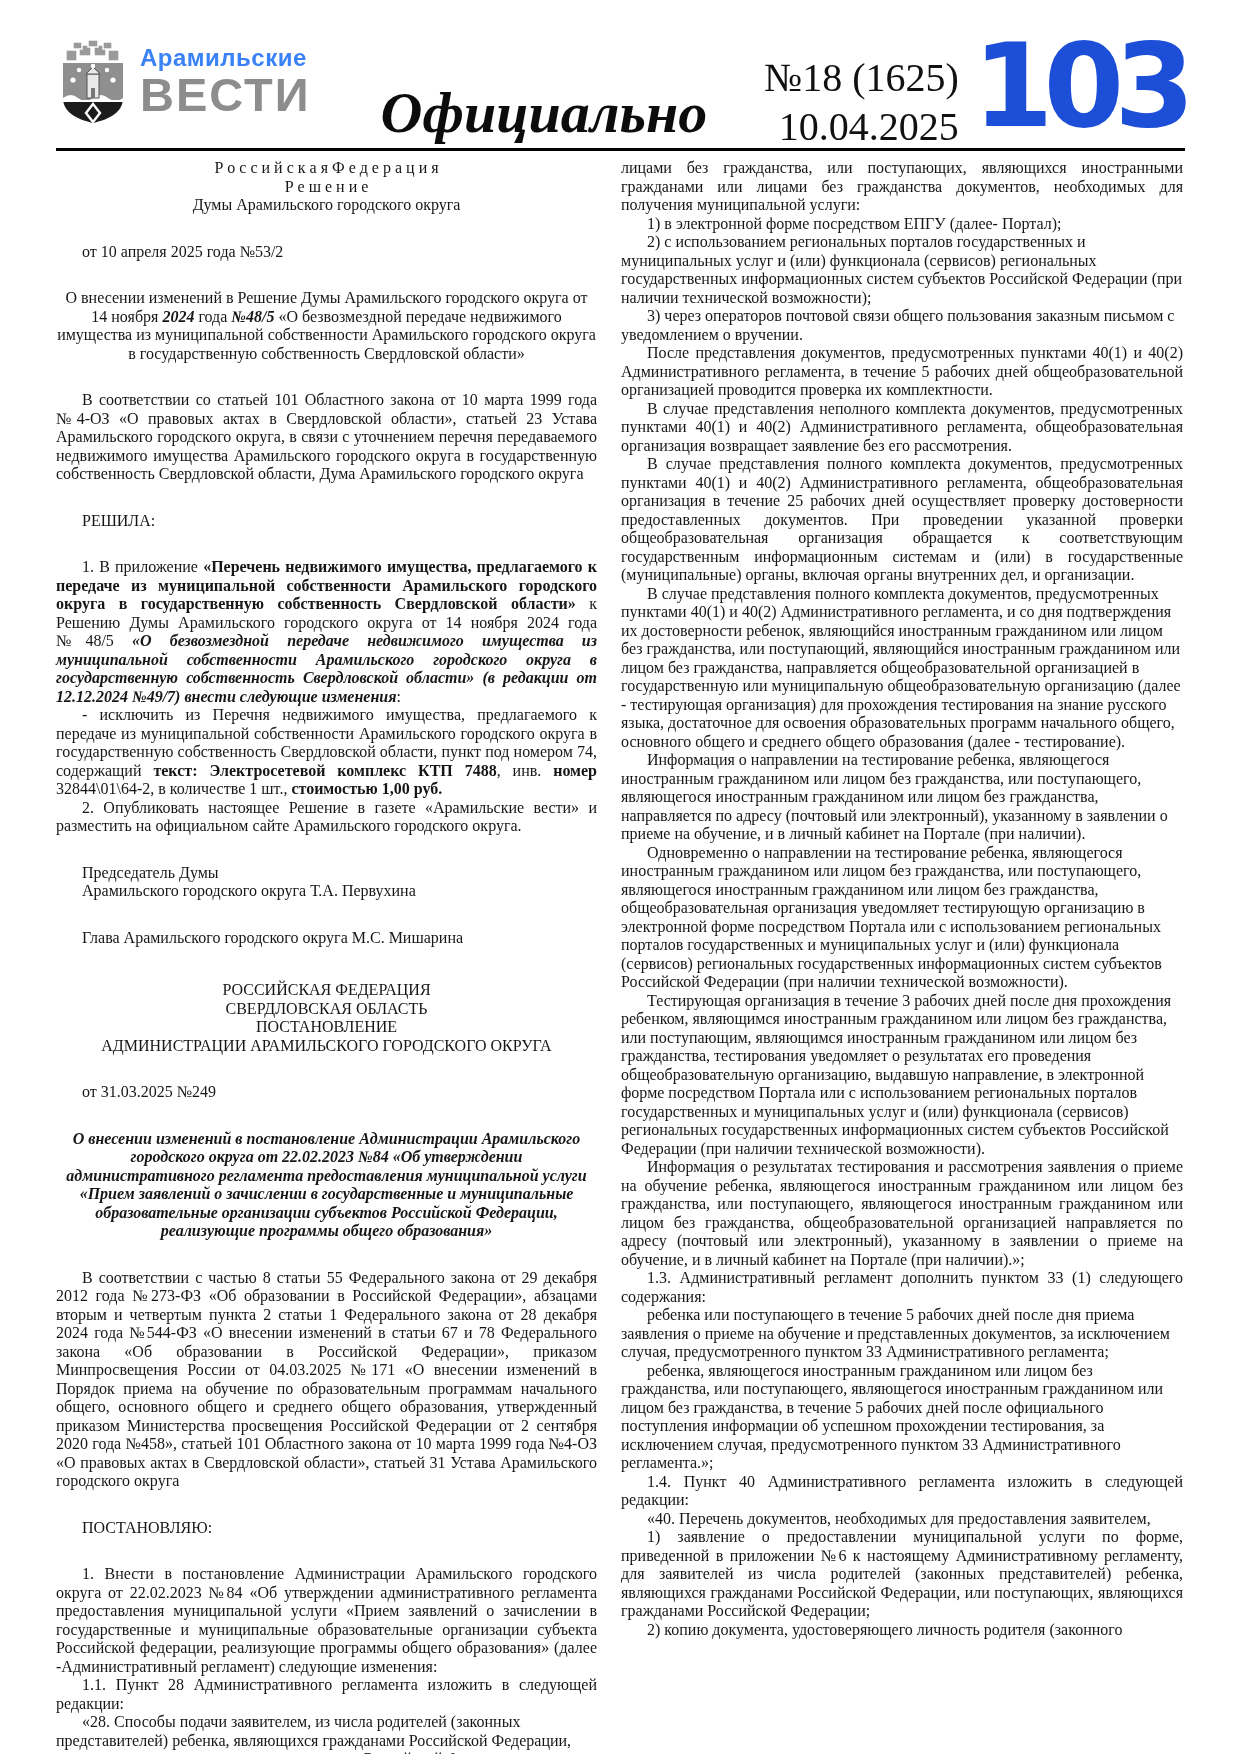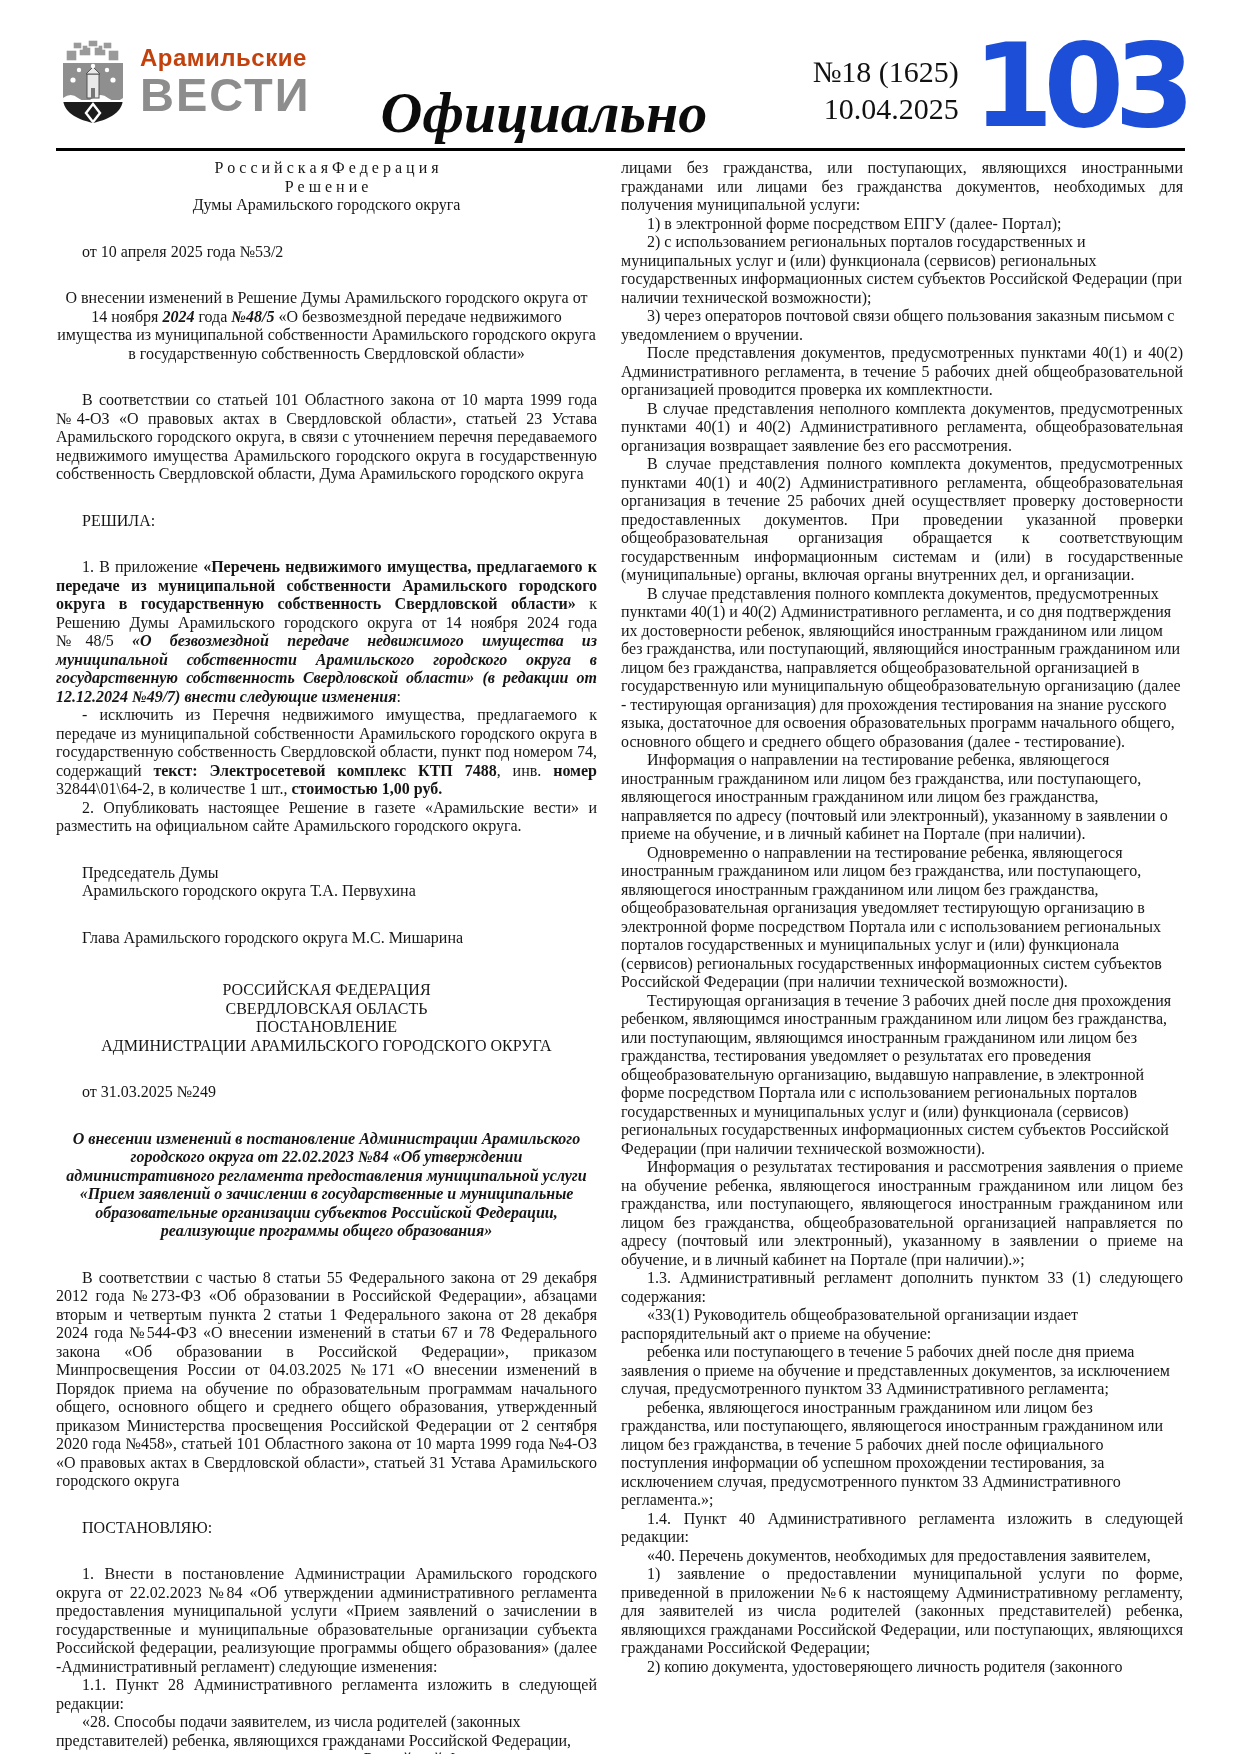--- a/index.html
+++ b/index.html
@@ -5,27 +5,27 @@
   html,body{margin:0;padding:0;background:#ffffff;}
   .page{position:relative;width:1241px;height:1754px;box-sizing:border-box;
         padding:40px 56px 0 56px;overflow:hidden;background:#fff;
         font-family:"Liberation Serif", serif;color:#161616;}
   
   .masthead{display:flex;align-items:flex-start;height:104px;}
   .brand{display:flex;align-items:flex-start;}
   .emblem{width:74px;height:84px;margin-right:10px;flex:0 0 auto;}
   .brand-names{display:flex;flex-direction:column;margin-top:6px;}
   .brand-top{font-family:"Liberation Sans",sans-serif;font-weight:bold;
-             font-size:24px;color:#c2410c;letter-spacing:.5px;line-height:1;}
+             font-size:24px;color:#3b82f6;letter-spacing:.5px;line-height:1;}
   .brand-bottom{font-family:Liberation Sans, sans-serif;font-weight:bold;
                 font-size:47px;color:#8d8d8d;letter-spacing:2px;line-height:.95;margin-top:3px;}
   .section-title{font-family:"Liberation Serif",serif;font-style:italic;font-weight:bold;
                  font-size:58px;line-height:1;align-self:flex-end;margin:0 0 2px 70px;color:#0c0c0c;}
   .head-spacer{flex:1 1 auto;}
-  .issue{font-size:30px;line-height:1.22;text-align:right;margin-top:14px;color:#111;}
+  .issue{font-size:40px;line-height:1.22;text-align:right;margin-top:14px;color:#111;}
   .page-number{font-family:"DejaVu Sans","Liberation Sans",sans-serif;font-weight:bold;
                font-size:116px;line-height:.82;letter-spacing:-10px;color:#1d4ed8;
                margin:-2px 0 0 14px;}
   .head-rule{border:0;border-top:3px solid #000;margin:4px 0 8px 0;}
   
   .cols{display:flex;gap:24px;}
   .col{font-size:16px;line-height:18.5px;}
   .col.left{width:541px;flex:0 0 541px;}
   .col.right{width:562px;flex:0 0 562px;}
   .blk{margin:0;}
@@ -138,21 +138,20 @@
         <p class="blk a-l ind"><span>3) через операторов почтовой связи общего пользования заказным письмом с уведомлением о вручении.</span></p>
         <p class="blk a-j ind"><span>После представления документов, предусмотренных пунктами 40(1) и 40(2) Административного регламента, в течение 5 рабочих дней общеобразовательной организацией проводится проверка их комплектности.</span></p>
         <p class="blk a-j ind"><span>В случае представления неполного комплекта документов, предусмотренных пунктами 40(1) и 40(2) Административного регламента, общеобразовательная организация возвращает заявление без его рассмотрения.</span></p>
         <p class="blk a-j ind"><span>В случае представления полного комплекта документов, предусмотренных пунктами 40(1) и 40(2) Административного регламента, общеобразовательная организация в течение 25 рабочих дней осуществляет проверку достоверности предоставленных документов. При проведении указанной проверки общеобразовательная организация обращается к соответствующим государственным информационным системам и (или) в государственные (муниципальные) органы, включая органы внутренних дел, и организации.</span></p>
         <p class="blk a-l ind"><span>В случае представления полного комплекта документов, предусмотренных пунктами 40(1) и 40(2) Административного регламента, и со дня подтверждения их достоверности ребенок, являющийся иностранным гражданином или лицом без гражданства, или поступающий, являющийся иностранным гражданином или лицом без гражданства, направляется общеобразовательной организацией в государственную или муниципальную общеобразовательную организацию (далее - тестирующая организация) для прохождения тестирования на знание русского языка, достаточное для освоения образовательных программ начального общего, основного общего и среднего общего образования (далее - тестирование).</span></p>
         <p class="blk a-l ind"><span>Информация о направлении на тестирование ребенка, являющегося иностранным гражданином или лицом без гражданства, или поступающего, являющегося иностранным гражданином или лицом без гражданства, направляется по адресу (почтовый или электронный), указанному в заявлении о приеме на обучение, и в личный кабинет на Портале (при наличии).</span></p>
         <p class="blk a-l ind"><span>Одновременно о направлении на тестирование ребенка, являющегося иностранным гражданином или лицом без гражданства, или поступающего, являющегося иностранным гражданином или лицом без гражданства, общеобразовательная организация уведомляет тестирующую организацию в электронной форме посредством Портала или с использованием региональных порталов государственных и муниципальных услуг и (или) функционала (сервисов) региональных государственных информационных систем субъектов Российской Федерации (при наличии технической возможности).</span></p>
         <p class="blk a-l ind"><span>Тестирующая организация в течение 3 рабочих дней после дня прохождения ребенком, являющимся иностранным гражданином или лицом без гражданства, или поступающим, являющимся иностранным гражданином или лицом без гражданства, тестирования уведомляет о результатах его проведения общеобразовательную организацию, выдавшую направление, в электронной форме посредством Портала или с использованием региональных порталов государственных и муниципальных услуг и (или) функционала (сервисов) региональных государственных информационных систем субъектов Российской Федерации (при наличии технической возможности).</span></p>
         <p class="blk a-j ind"><span>Информация о результатах тестирования и рассмотрения заявления о приеме на обучение ребенка, являющегося иностранным гражданином или лицом без гражданства, или поступающего, являющегося иностранным гражданином или лицом без гражданства, общеобразовательной организацией направляется по адресу (почтовый или электронный), указанному в заявлении о приеме на обучение, и в личный кабинет на Портале (при наличии).»;</span></p>
         <p class="blk a-j ind"><span>1.3. Административный регламент дополнить пунктом 33 (1) следующего содержания:</span></p>
-        <p class="blk a-l ind"><span>«33(1) Руководитель общеобразовательной организации издает распорядительный акт о приеме на обучение:</span></p>
         <p class="blk a-l ind"><span>ребенка или поступающего в течение 5 рабочих дней после дня приема заявления о приеме на обучение и представленных документов, за исключением случая, предусмотренного пунктом 33 Административного регламента;</span></p>
         <p class="blk a-l ind"><span>ребенка, являющегося иностранным гражданином или лицом без гражданства, или поступающего, являющегося иностранным гражданином или лицом без гражданства, в течение 5 рабочих дней после официального поступления информации об успешном прохождении тестирования, за исключением случая, предусмотренного пунктом 33 Административного регламента.»;</span></p>
         <p class="blk a-j ind"><span>1.4. Пункт 40 Административного регламента изложить в следующей редакции:</span></p>
         <p class="blk a-l ind"><span>«40. Перечень документов, необходимых для предоставления заявителем,</span></p>
         <p class="blk a-j ind"><span>1) заявление о предоставлении муниципальной услуги по форме, приведенной в приложении №6 к настоящему Административному регламенту, для заявителей из числа родителей (законных представителей) ребенка, являющихся гражданами Российской Федерации, или поступающих, являющихся гражданами Российской Федерации;</span></p>
         <p class="blk a-j ind"><span>2) копию документа, удостоверяющего личность родителя (законного</span></p>
       </div>
   </div>
 
 </div>

